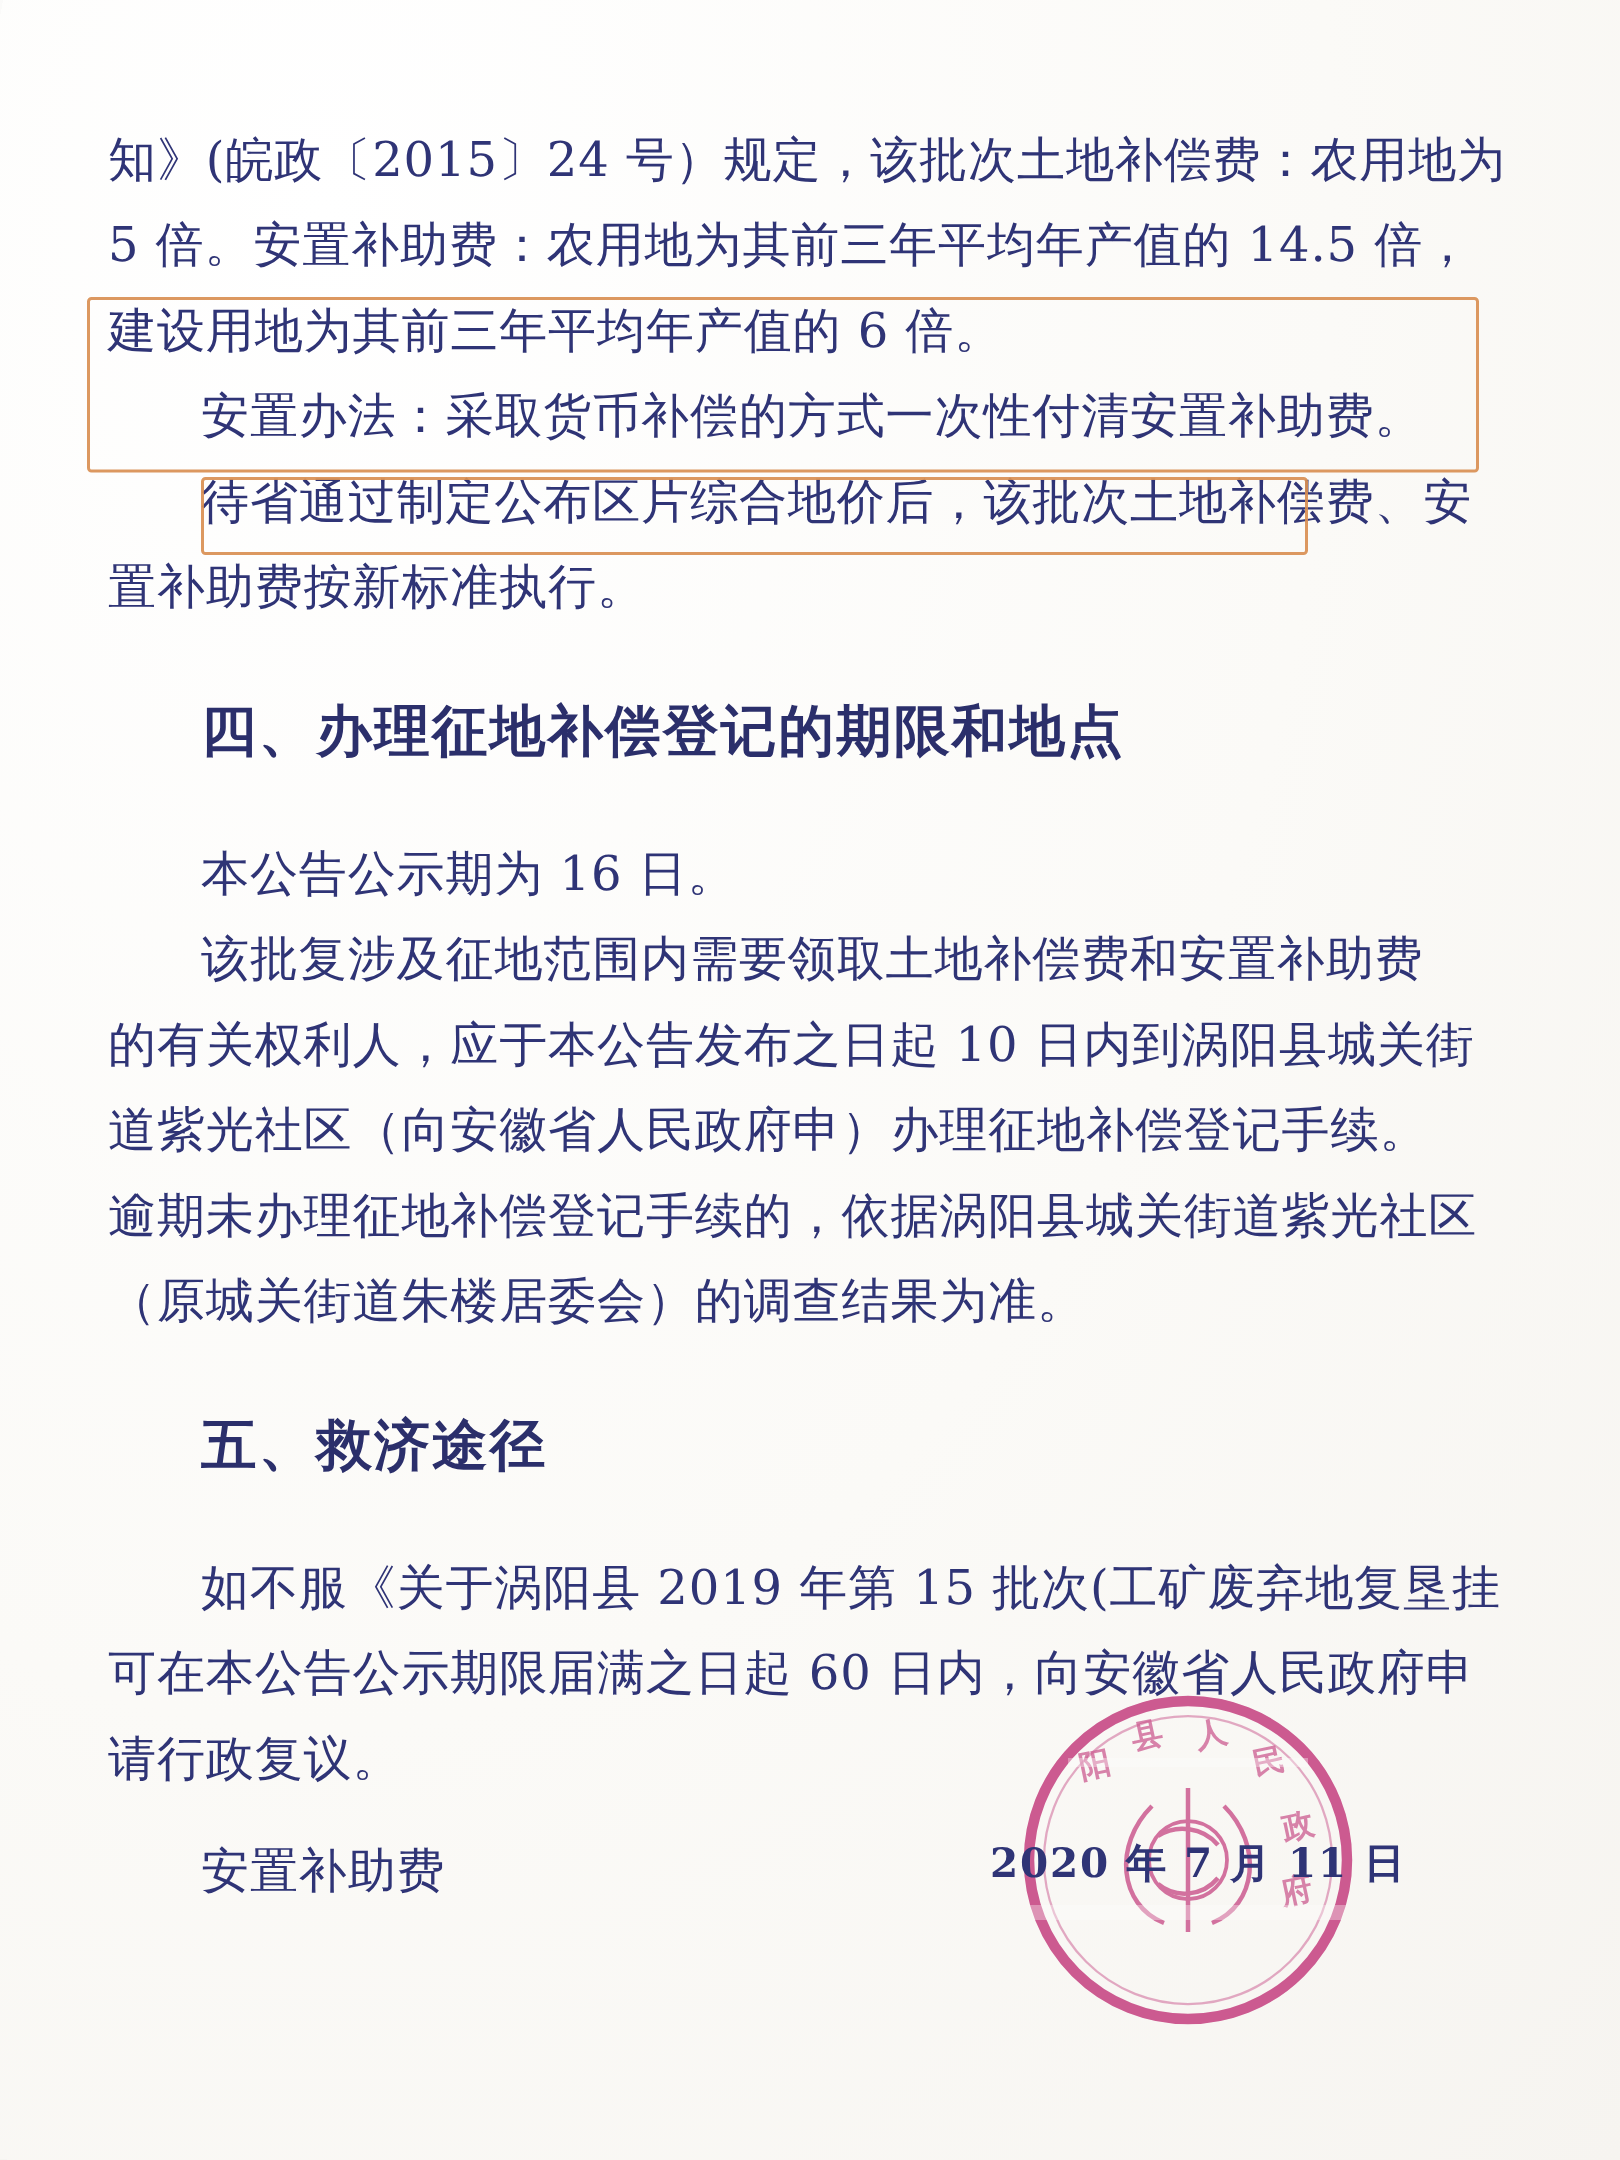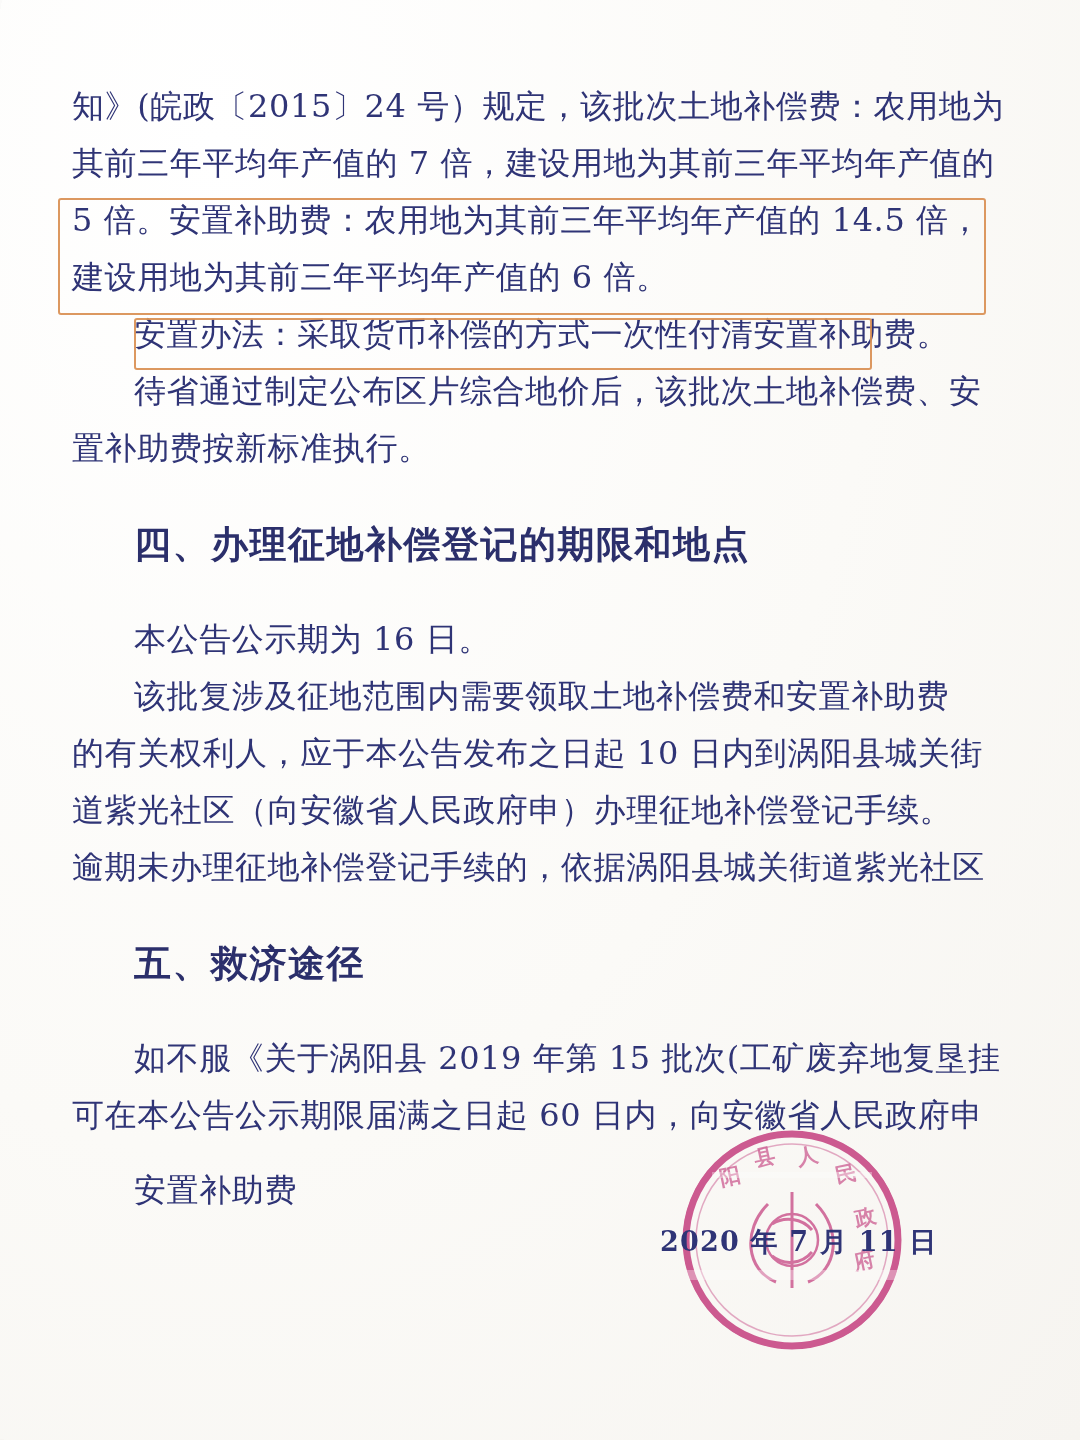--- a/index.html
+++ b/index.html
@@ -111,41 +111,42 @@
 </style>
 </head>
 <body>
 
 <div class="page">
   <div class="paper-noise"></div>
 
   <div class="content">
 
     <p class="line">知》(皖政〔2015〕24 号）规定，该批次土地补偿费：农用地为</p>
-    <p class="line">其前三年平均年产值的 7 倍，建设用地为其前三年平均年产值的</p>
     <p class="line">5 倍。安置补助费：农用地为其前三年平均年产值的 14.5 倍，</p>
     <p class="line">建设用地为其前三年平均年产值的 6 倍。</p>
 
     <p class="line indent">安置办法：采取货币补偿的方式一次性付清安置补助费。</p>
 
     <p class="line indent">待省通过制定公布区片综合地价后，该批次土地补偿费、安</p>
     <p class="line">置补助费按新标准执行。</p>
 
     <p class="heading">四、办理征地补偿登记的期限和地点</p>
 
     <p class="line indent">本公告公示期为 16 日。</p>
     <p class="line indent">该批复涉及征地范围内需要领取土地补偿费和安置补助费</p>
     <p class="line">的有关权利人，应于本公告发布之日起 10 日内到涡阳县城关街</p>
     <p class="line">道紫光社区（向安徽省人民政府申）办理征地补偿登记手续。</p>
     <p class="line">逾期未办理征地补偿登记手续的，依据涡阳县城关街道紫光社区</p>
+    <p class="line">（原城关街道朱楼居委会）的调查结果为准。</p>
 
     <p class="heading">五、救济途径</p>
 
     <p class="line indent">如不服《关于涡阳县 2019 年第 15 批次(工矿废弃地复垦挂</p>
     <p class="line">可在本公告公示期限届满之日起 60 日内，向安徽省人民政府申</p>
+    <p class="line">请行政复议。</p>
 
     <p class="line indent" style="margin-top:18px">安置补助费</p>
   </div>
 
   <div class="box-a"></div>
   <div class="box-b"></div>
 
   <div class="stamp">
     <svg width="240" height="240" viewBox="0 0 240 240">
       <defs>

